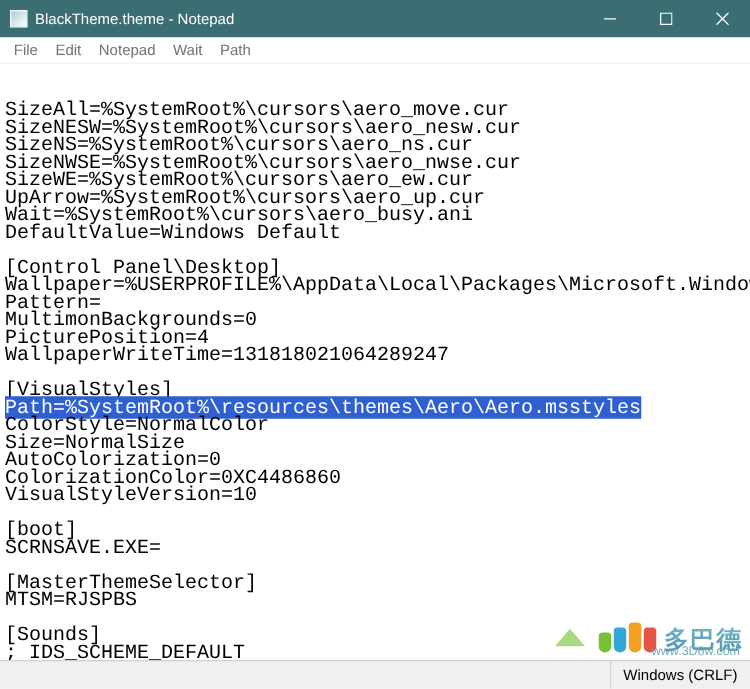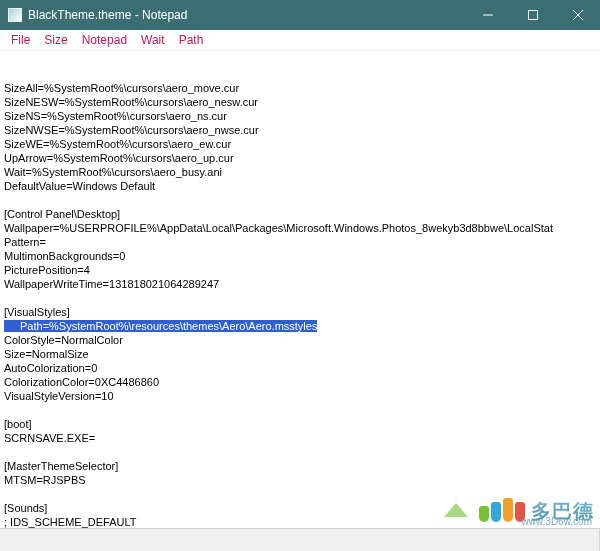--- a/index.html
+++ b/index.html
@@ -53,45 +53,44 @@
     color: #fff;
   }
   .win-btn svg { display:block; }
   .menubar {
     height: 20px;
     background: #ffffff;
     display: flex;
     align-items: center;
     padding: 0 4px;
     font-size: 12px;
-    color: #be185d;
+    color: #737373;
     flex: 0 0 auto;
     border-bottom: 1px solid #f0f0f0;
   }
   .menu-item { padding: 1px 7px; cursor: default; }
   .editor {
     flex: 1 1 auto;
     background: #fff;
     overflow: hidden;
     position: relative;
     white-space: pre;
   }
   .editor-content {
-    font-family: Liberation Sans, sans-serif;
-    font-size: 11px;
+    font-family: Liberation Mono, monospace;
+    font-size: 16px;
     line-height: 14px;
     color: #000;
     padding: 2px 4px;
     white-space: pre;
   }
   .line { display:block; height:14px; white-space: pre; }
   .sel {
     background: #2f5fd0;
     color: #fff;
-    padding-left: 16px;
   }
   .statusbar {
     height: 22px;
     background: #f0f0f0;
     border-top: 1px solid #d0d0d0;
     display: flex;
     align-items: center;
     font-size: 12px;
     color: #000;
     flex: 0 0 auto;
@@ -179,32 +178,33 @@
         <svg width="10" height="10">
             <line x1="0" y1="0" x2="10" y2="10" stroke="#fff" stroke-width="1"></line>
             <line x1="10" y1="0" x2="0" y2="10" stroke="#fff" stroke-width="1"></line>
           </svg>
       </div>
     </div>
   </div>
 
   <div class="menubar">
     <span class="menu-item">File</span>
-    <span class="menu-item">Size</span>
+    <span class="menu-item">Edit</span>
     <span class="menu-item">Notepad</span>
     <span class="menu-item">Wait</span>
     <span class="menu-item">Path</span>
   </div>
 
   <div class="editor">
     <div class="editor-content" id="editor-content"><span class="line">SizeAll=%SystemRoot%\cursors\aero_move.cur</span><span class="line">SizeNESW=%SystemRoot%\cursors\aero_nesw.cur</span><span class="line">SizeNS=%SystemRoot%\cursors\aero_ns.cur</span><span class="line">SizeNWSE=%SystemRoot%\cursors\aero_nwse.cur</span><span class="line">SizeWE=%SystemRoot%\cursors\aero_ew.cur</span><span class="line">UpArrow=%SystemRoot%\cursors\aero_up.cur</span><span class="line">Wait=%SystemRoot%\cursors\aero_busy.ani</span><span class="line">DefaultValue=Windows Default</span><span class="line">&nbsp;</span><span class="line">[Control Panel\Desktop]</span><span class="line">Wallpaper=%USERPROFILE%\AppData\Local\Packages\Microsoft.Windows.Photos_8wekyb3d8bbwe\LocalStat</span><span class="line">Pattern=</span><span class="line">MultimonBackgrounds=0</span><span class="line">PicturePosition=4</span><span class="line">WallpaperWriteTime=131818021064289247</span><span class="line">&nbsp;</span><span class="line">[VisualStyles]</span><span class="line"><span class="sel">Path=%SystemRoot%\resources\themes\Aero\Aero.msstyles</span></span><span class="line">ColorStyle=NormalColor</span><span class="line">Size=NormalSize</span><span class="line">AutoColorization=0</span><span class="line">ColorizationColor=0XC4486860</span><span class="line">VisualStyleVersion=10</span><span class="line">&nbsp;</span><span class="line">[boot]</span><span class="line">SCRNSAVE.EXE=</span><span class="line">&nbsp;</span><span class="line">[MasterThemeSelector]</span><span class="line">MTSM=RJSPBS</span><span class="line">&nbsp;</span><span class="line">[Sounds]</span><span class="line">; IDS_SCHEME_DEFAULT</span></div>
   </div>
 
   <div class="statusbar">
     <div class="status-spacer"></div>
+    <div class="status-cell">Windows (CRLF)</div>
   </div>
 
   <div class="tri-arrow"></div>
   <div class="watermark">
     <div class="wm-blobs">
       <div class="wm-blob g"></div>
       <div class="wm-blob b"></div>
       <div class="wm-blob o"></div>
       <div class="wm-blob r"></div>
     </div>

